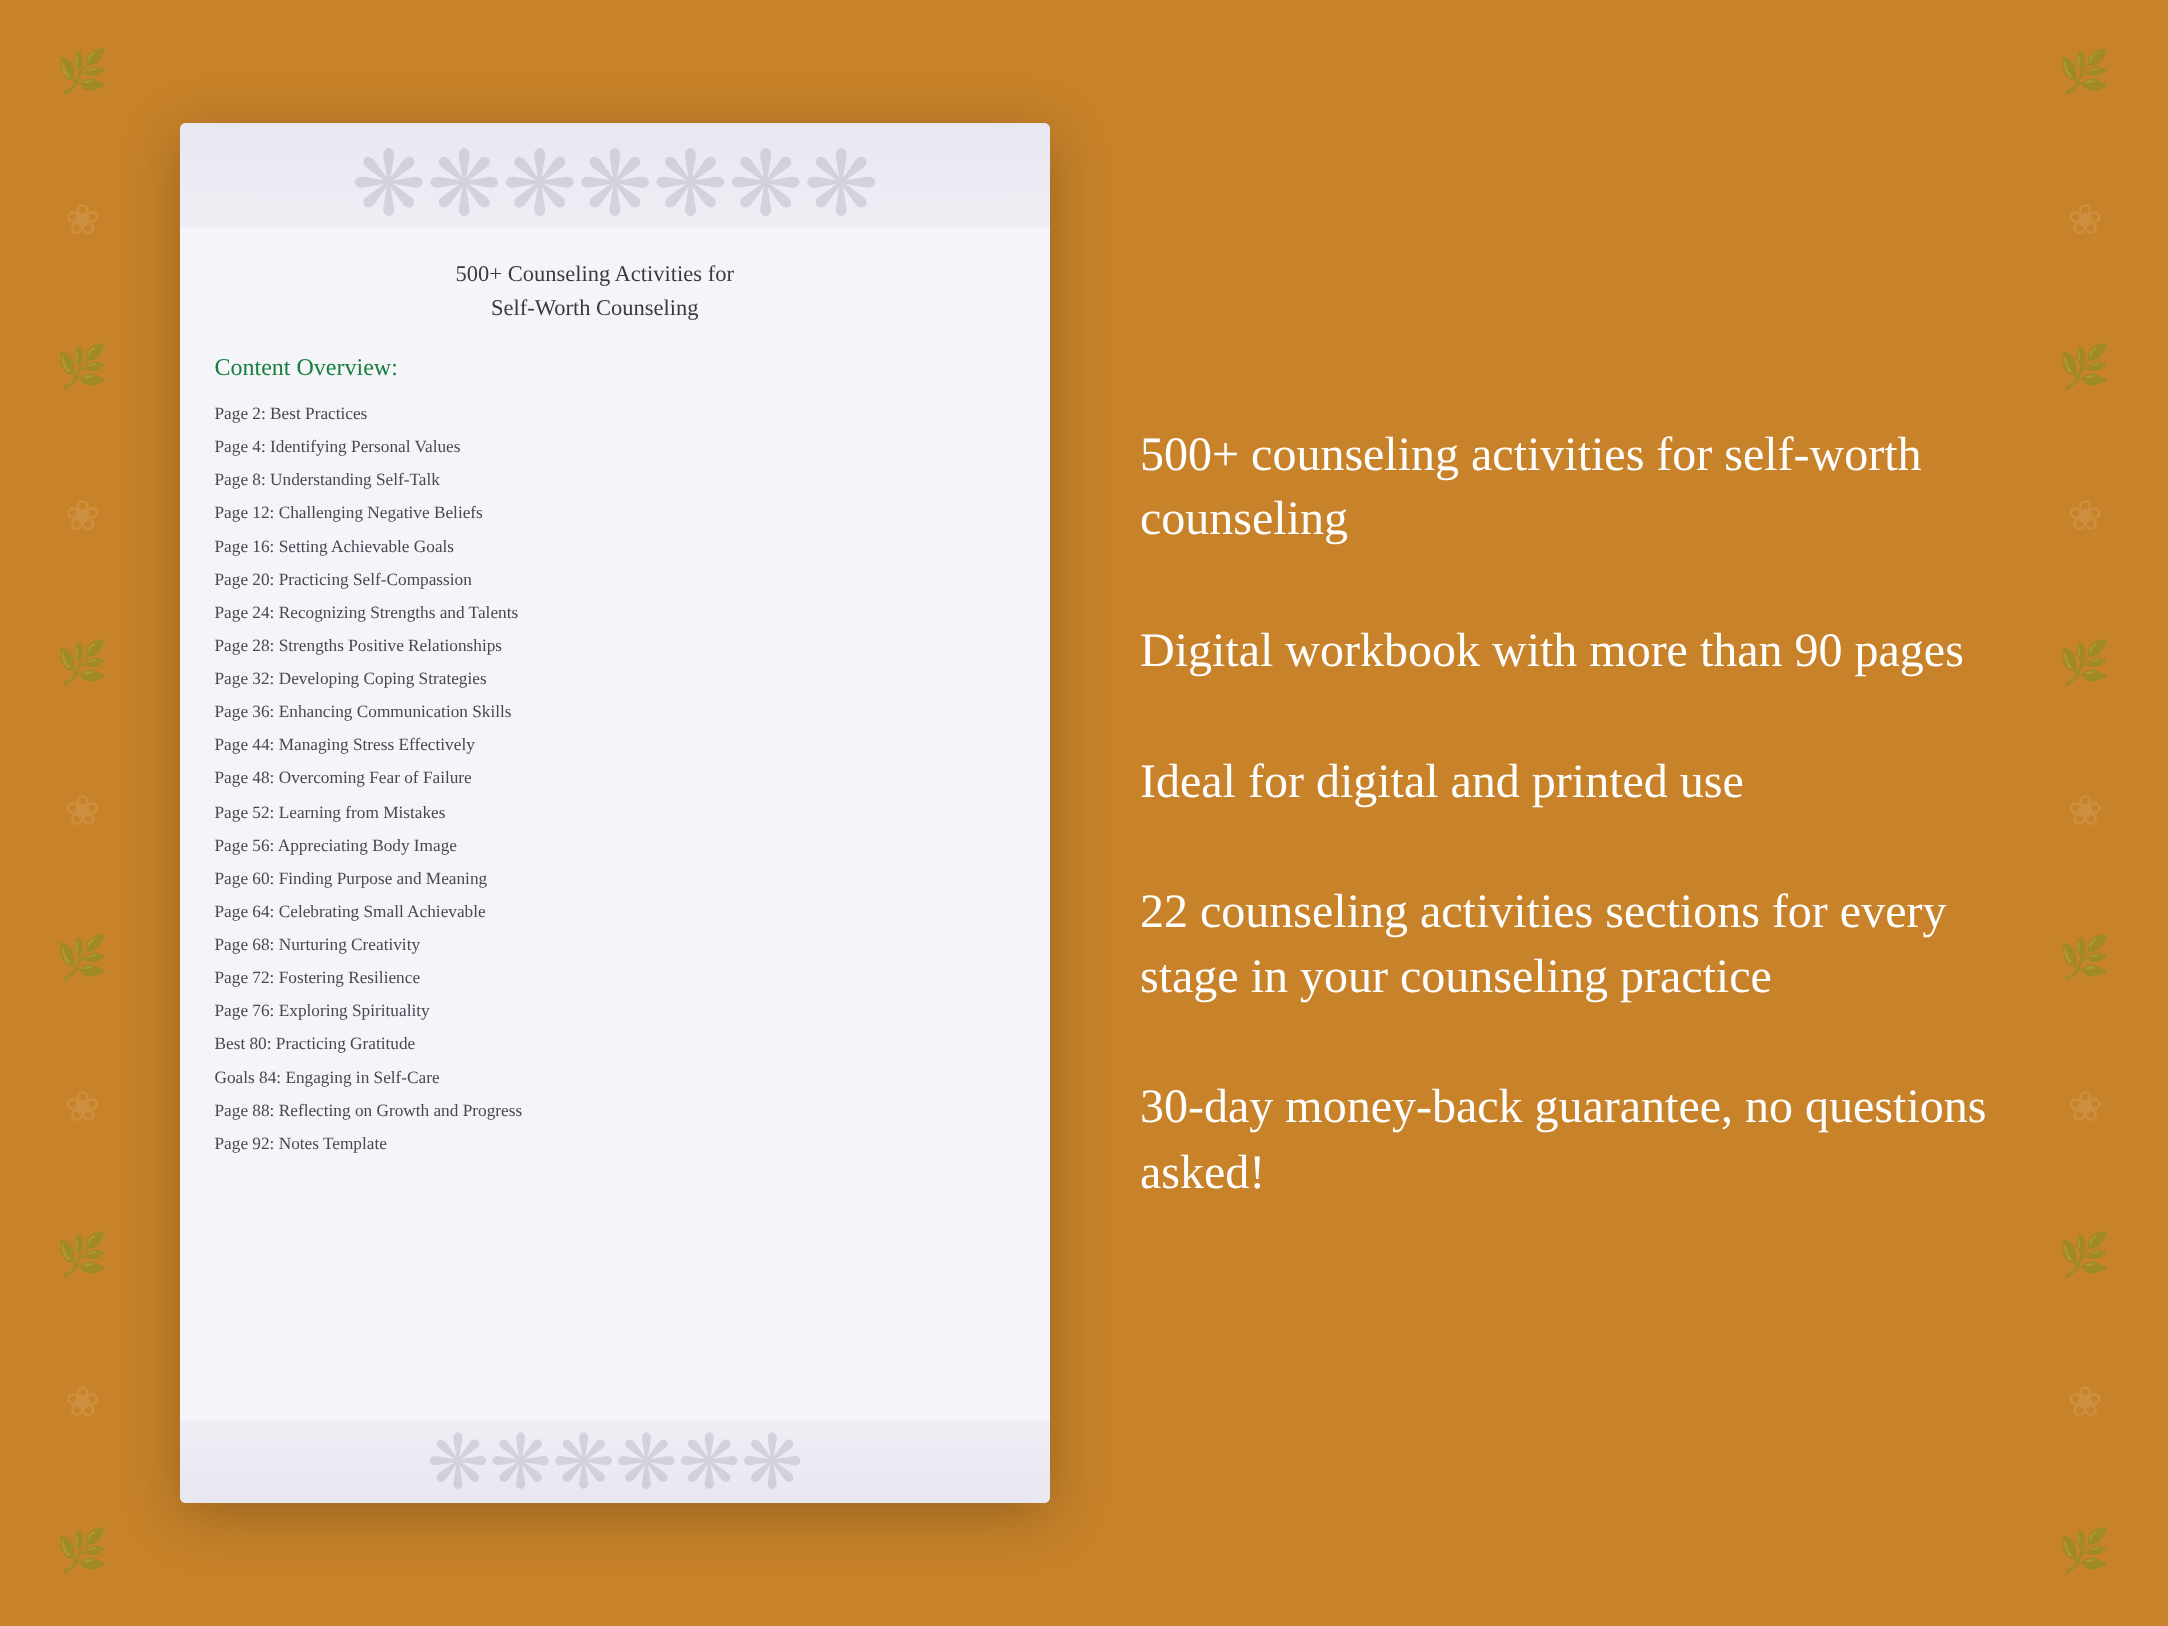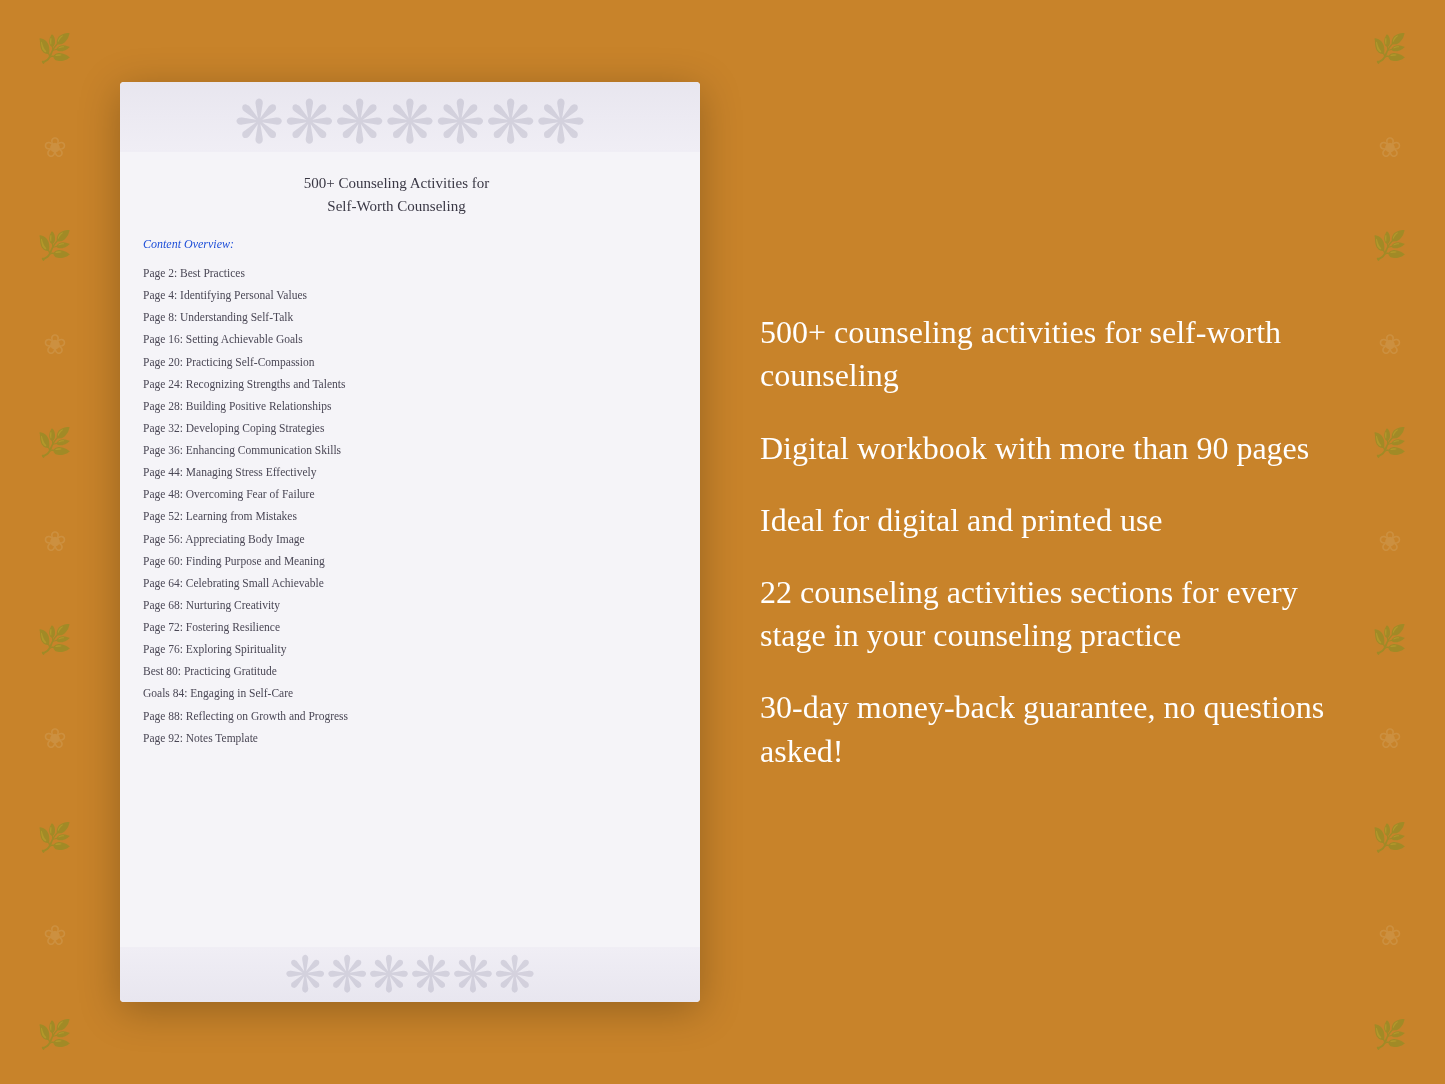--- a/index.html
+++ b/index.html
@@ -89,25 +89,24 @@
       text-align: center;
       font-size: 15px;
       color: #3a3845;
       font-family: Georgia, serif;
       font-weight: normal;
       margin-bottom: 20px;
       line-height: 1.5;
     }
 
     .content-overview-label {
-      font-size: 12px;
-      color: #1d4ed8;
+      font-size: 16px;
+      color: #15803d;
       font-family: Georgia, serif;
       margin-bottom: 10px;
-      font-style: italic;
     }
 
     .toc-list {
       list-style: none;
     }
 
     .toc-item {
       font-size: 11.5px;
       color: #4a4755;
       font-family: Georgia, serif;
@@ -134,21 +133,21 @@
       color: #8a88a0;
       font-size: 50px;
     }
 
     
     .text-panel {
       flex: 1;
       color: #ffffff;
       display: flex;
       flex-direction: column;
-      gap: 29px;
+      gap: 44px;
     }
 
     .feature-text {
       font-family: Georgia, 'Times New Roman', serif;
       font-size: 32px;
       line-height: 1.35;
       color: #ffffff;
       font-weight: normal;
     }
   </style>
@@ -195,24 +194,25 @@
         <span>500+ Counseling Activities for</span><br>
         <span>Self-Worth Counseling</span>
       </div>
 
       <div class="content-overview-label">Content Overview:</div>
 
       <ul class="toc-list" id="toc-list">
       <li class="toc-item"><span class="page-num">Page  2:</span><span> Best Practices</span></li>
           <li class="toc-item"><span class="page-num">Page  4:</span><span> Identifying Personal Values</span></li>
           <li class="toc-item"><span class="page-num">Page  8:</span><span> Understanding Self-Talk</span></li>
+          <li class="toc-item"><span class="page-num">Page 12:</span><span> Challenging Negative Beliefs</span></li>
           <li class="toc-item"><span class="page-num">Page 16:</span><span> Setting Achievable Goals</span></li>
           <li class="toc-item"><span class="page-num">Page 20:</span><span> Practicing Self-Compassion</span></li>
           <li class="toc-item"><span class="page-num">Page 24:</span><span> Recognizing Strengths and Talents</span></li>
-          <li class="toc-item"><span class="page-num">Page 28:</span><span> Building Positive Relationships</span></li>
+          <li class="toc-item"><span class="page-num">Page 28:</span><span> Strengths Positive Relationships</span></li>
           <li class="toc-item"><span class="page-num">Page 32:</span><span> Developing Coping Strategies</span></li>
           <li class="toc-item"><span class="page-num">Page 36:</span><span> Enhancing Communication Skills</span></li>
           <li class="toc-item"><span class="page-num">Page 44:</span><span> Managing Stress Effectively</span></li>
           <li class="toc-item"><span class="page-num">Page 48:</span><span> Overcoming Fear of Failure</span></li>
           <li class="toc-item"><span class="page-num">Page 52:</span><span> Learning from Mistakes</span></li>
           <li class="toc-item"><span class="page-num">Page 56:</span><span> Appreciating Body Image</span></li>
           <li class="toc-item"><span class="page-num">Page 60:</span><span> Finding Purpose and Meaning</span></li>
           <li class="toc-item"><span class="page-num">Page 64:</span><span> Celebrating Small Achievable</span></li>
           <li class="toc-item"><span class="page-num">Page 68:</span><span> Nurturing Creativity</span></li>
           <li class="toc-item"><span class="page-num">Page 72:</span><span> Fostering Resilience</span></li>

